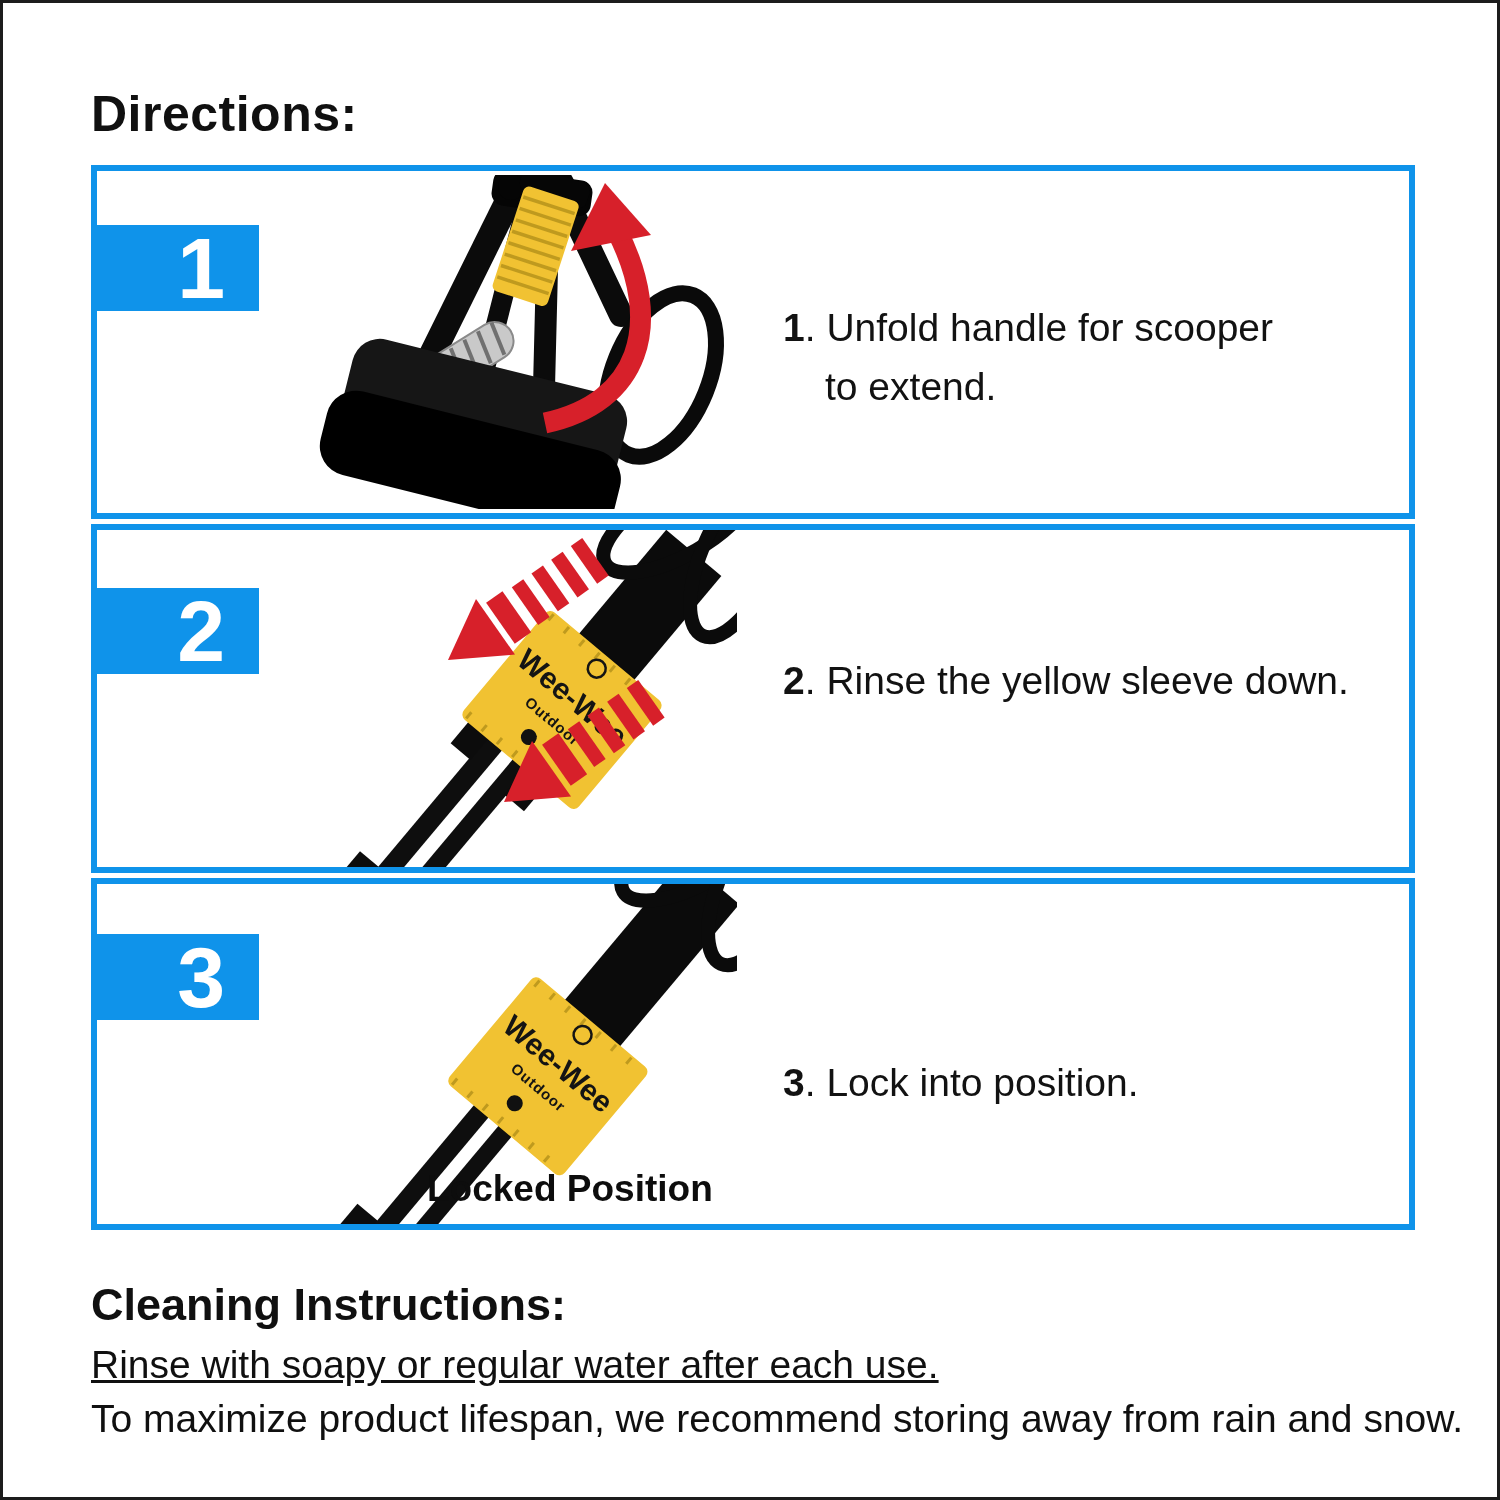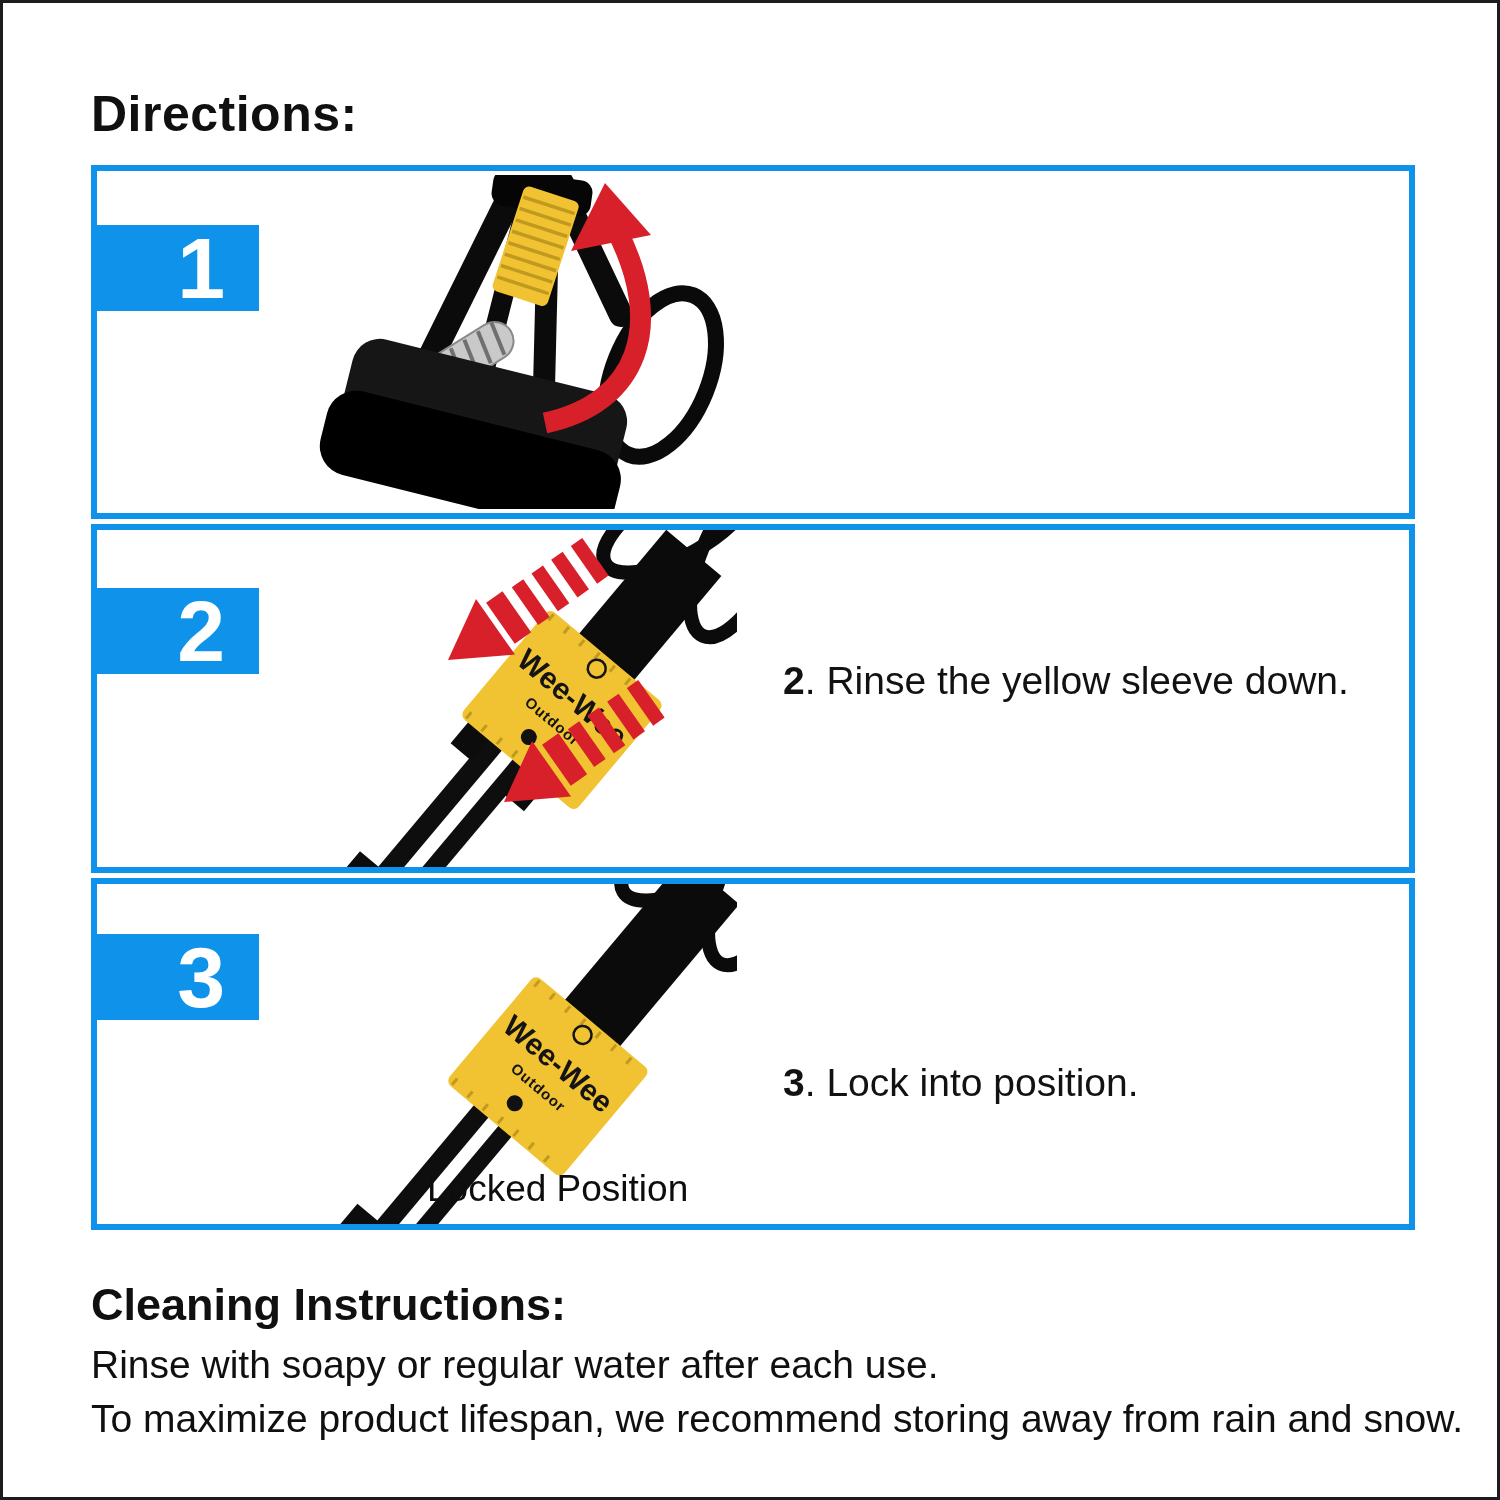--- a/index.html
+++ b/index.html
@@ -42,27 +42,27 @@
   #box2 .step-text{top:122px;}
   #box3 .step-text{top:122px;margin-top:48px;}
   .step-text b{font-weight:bold;}
   .line2{margin-left:42px;}
   .illus{position:absolute;}
   #box1 .illus{left:212px;top:4px;}
   #box2 .illus{left:165px;top:0px;}
   #box3 .illus{left:165px;top:0px;}
   .caption{
     position:absolute;left:330px;top:284px;
-    font-size:37px;font-weight:normal;color:#0d0d0d;
+    font-size:37px;font-weight:bold;color:#0d0d0d;
   }
   .clean-head{
     position:absolute;left:88px;top:1276px;
     font-size:45px;font-weight:bold;
   }
-  .clean-line1{position:absolute;left:88px;top:1340px;font-size:39px;}
+  .clean-line1{position:absolute;left:88px;top:1340px;font-size:39px;text-decoration:underline;}
   .clean-line2{position:absolute;left:88px;top:1394px;font-size:39px;}
   svg text{font-family:"Liberation Sans", sans-serif;}
 </style>
 </head>
 <body>
 
 <div class="page-title">Directions:</div>
 
 <div class="step-box" id="box1">
   <div class="num-tab">1</div>
@@ -115,20 +115,24 @@
         <line x1="200" y1="112" x2="254" y2="112"></line>
       </g>
     </g>
 
     <g>
       <path d="M 236,248 C 330,228 356,150 308,56" fill="none" stroke="#d7202a" stroke-width="21"></path>
       <polygon points="296,8 262,76 342,60" fill="#d7202a"></polygon>
     </g>
   </svg>
 
+  <div class="step-text">
+    <div><b>1</b><span>.</span>&nbsp;<span>Unfold handle for scooper</span></div>
+    <div class="line2">to extend.</div>
+  </div>
 </div>
 
 <div class="step-box" id="box2">
   <div class="num-tab">2</div>
 
   <svg class="illus" width="475" height="337" viewBox="0 0 475 337">
     <defs>
       <g id="red-arrow">
         <polygon points="0,0 58,-34 58,34"></polygon>
         <rect x="64" y="-25" width="20" height="50"></rect>

